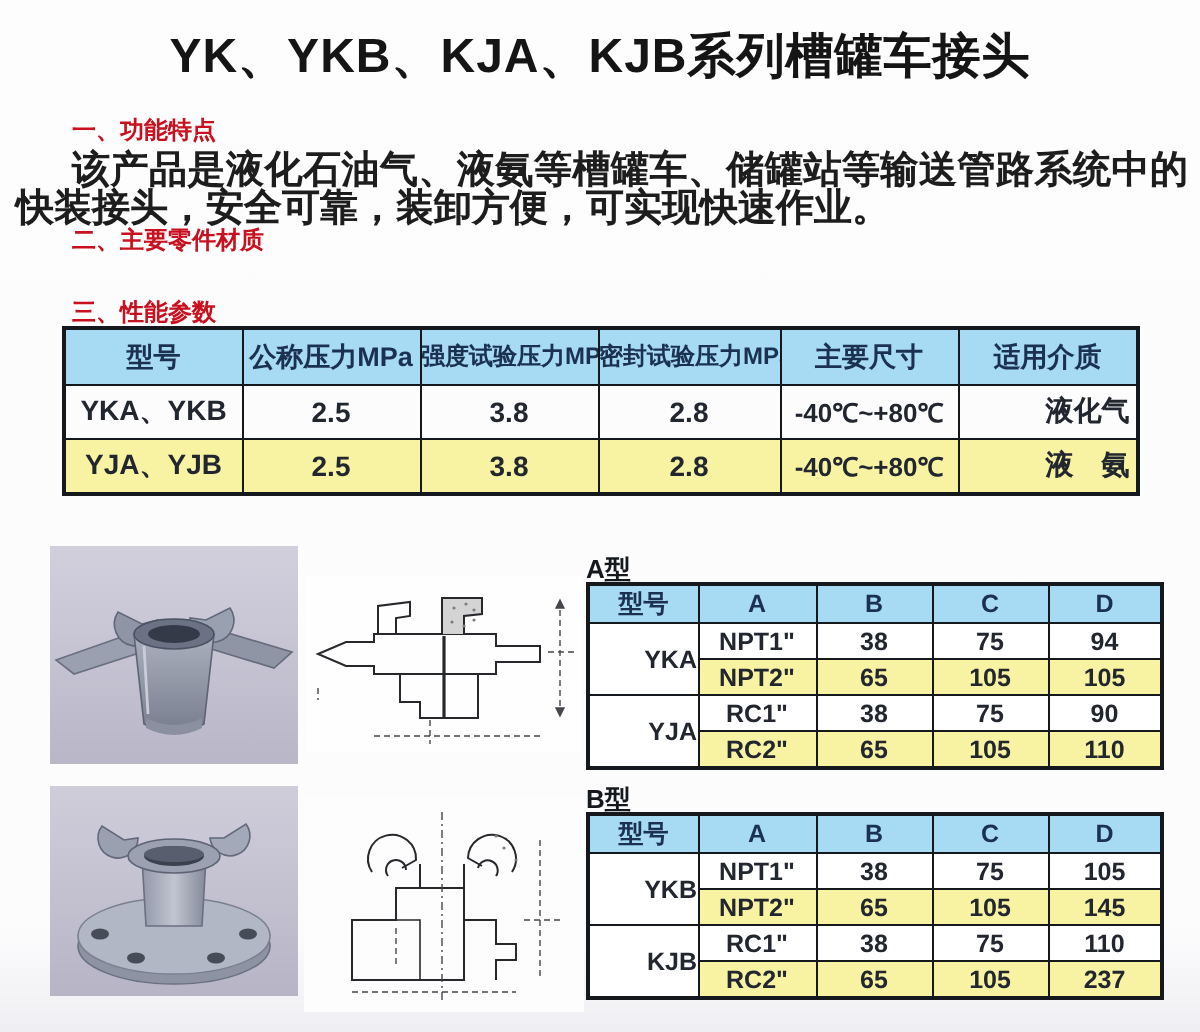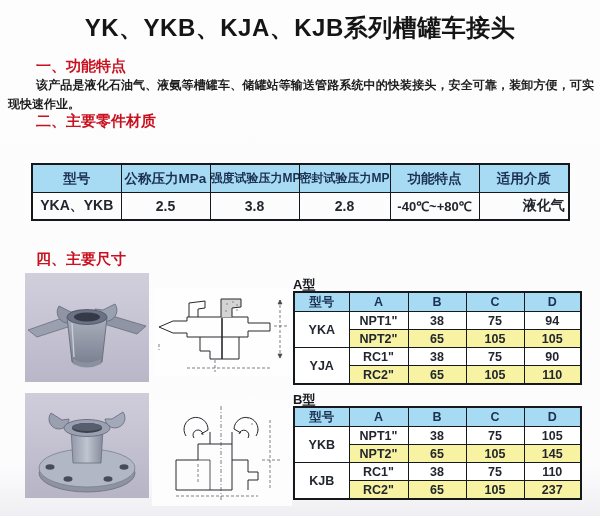--- a/index.html
+++ b/index.html
@@ -13,26 +13,26 @@
     position:relative;width:600px;height:516px;
     background:linear-gradient(180deg,#fdfdfe 0%,#fcfcfd 90%,#efeef2 100%);
     overflow:hidden;
   }
   .title{
     position:absolute;top:12px;left:0;width:600px;
     text-align:center;font-size:24px;font-weight:bold;color:#151515;
     letter-spacing:0.5px;
   }
   .sec-head{
-    position:absolute;font-size:15px;font-weight:bold;color:#c8101e;
+    position:absolute;font-size:12px;font-weight:bold;color:#c8101e;
     white-space:nowrap;
   }
   .body-text{
     position:absolute;left:8px;top:76px;width:586px;
-    font-size:12px;line-height:19px;color:#1d1d1d;font-weight:600;
+    font-size:19px;line-height:19px;color:#1d1d1d;font-weight:600;
     text-indent:28px;text-align:justify;
   }
   .materials{
     position:absolute;left:36px;top:130px;font-size:15px;color:#1d1d1d;
     font-weight:600;white-space:nowrap;
   }
   .materials .gap{display:inline-block;width:56px;}
   table{border-collapse:collapse;table-layout:fixed;}
   td,th{border:1px solid #15181c;text-align:center;vertical-align:middle;
         padding:0;overflow:hidden;white-space:nowrap;}
@@ -51,67 +51,75 @@
   .dim-label{position:absolute;font-size:13px;color:#15181c;font-weight:600;text-align:right;}
   .dim-table{
     position:absolute;width:287px;border:2px solid #15181c;background:#fff;
   }
   .dim-table th{
     height:18px;background:#a7daf3;color:#1b3152;
     font-size:12.5px;font-weight:bold;
   }
   .dim-table td{height:17px;font-size:12.5px;color:#22262e;font-weight:600;}
   .dim-table td.yellow{background:#f8f2a3;}
-  .dim-table td.model{background:#fff;}
+  .dim-table td.model{background:#fff;text-align:right;}
   .photo{position:absolute;display:block;}
   .drawing{position:absolute;display:block;}
 </style>
 </head>
 <body>
 
 <div class="page">
 
   <div class="title">YK、YKB、KJA、KJB系列槽罐车接头</div>
 
   <div class="sec-head" style="left:36px;top:57px;">一、功能特点</div>
   <div class="body-text">该产品是液化石油气、液氨等槽罐车、储罐站等输送管路系统中的快装接头，安全可靠，装卸方便，可实现快速作业。</div>
 
   <div class="sec-head" style="left:36px;top:112px;">二、主要零件材质</div>
 
+  <div class="sec-head" style="left:36px;top:148px;">三、性能参数</div>
 
   <table class="perf-table">
     <colgroup>
         <col style="width:89px">
         <col style="width:89px">
         <col style="width:89px">
         <col style="width:91px">
         <col style="width:89px">
         <col style="width:90px">
       </colgroup>
     <tbody>
         <tr>
       <th>型号</th>
       <th>公称压力MPa</th>
       <th class="small">强度试验压力MPa</th>
       <th class="small">密封试验压力MPa</th>
-      <th>功能特点</th>
+      <th>主要尺寸</th>
       <th>适用介质</th>
     </tr>
     <tr>
       <td>YKA、YKB</td>
       <td>2.5</td>
       <td>3.8</td>
       <td>2.8</td>
       <td style="font-size:13px;">-40℃~+80℃</td>
       <td class="medium">液化气</td>
     </tr>
+    <tr class="alt">
+      <td>YJA、YJB</td>
+      <td>2.5</td>
+      <td>3.8</td>
+      <td>2.8</td>
+      <td style="font-size:13px;">-40℃~+80℃</td>
+      <td class="medium">液　氨</td>
+    </tr>
   </tbody>
     </table>
 
-  <div class="sec-head" style="left:36px;top:250px;">四、主要尺寸</div>
 
   <svg class="photo" style="left:25px;top:273px;" width="124" height="109" viewBox="0 0 124 109">
     <defs>
       <linearGradient id="gA" x1="0" y1="0" x2="0" y2="1">
         <stop offset="0" stop-color="#d2cfdd"></stop>
           <stop offset="1" stop-color="#b9b6c8"></stop>
       </linearGradient>
       <linearGradient id="gBody" x1="0" y1="0" x2="0" y2="1">
         <stop offset="0" stop-color="#aab0bd"></stop>
           <stop offset="1" stop-color="#787e8e"></stop>

